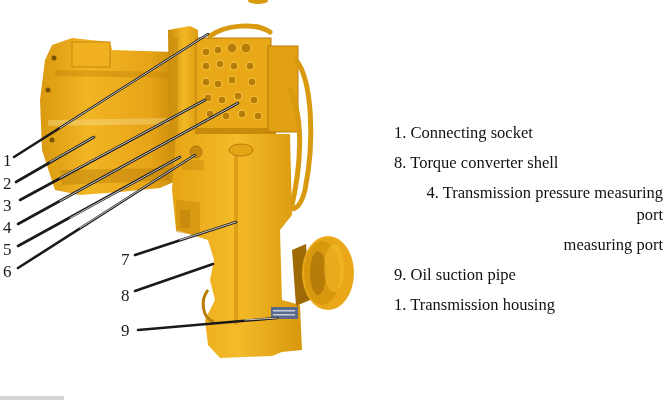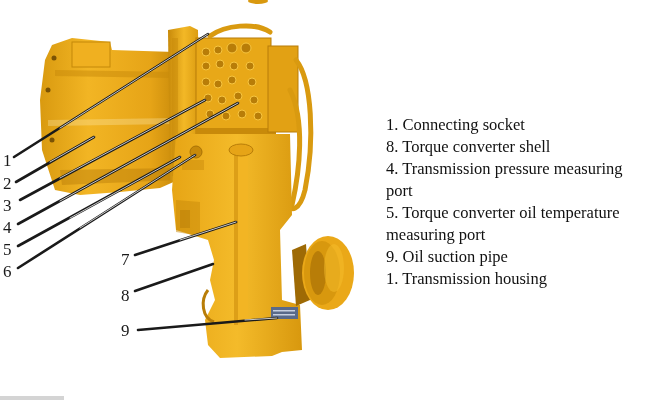--- a/index.html
+++ b/index.html
@@ -11,22 +11,22 @@
     .stage { position: absolute; left: 0; top: 0; width: 671px; height: 400px; }
     svg.art { position: absolute; left: 0; top: 0; }
     .callout-num {
       position: absolute; font-size: 17px; color: #1a1a1a; line-height: 1;
       font-family: "Liberation Serif", "DejaVu Serif", serif;
     }
     .legend {
       position: absolute; left: 386px; top: 114px; width: 285px;
       font-size: 16.5px; line-height: 22px; color: #111111;
     }
-    .legend-item { margin: 0; padding: 0; white-space: nowrap; }
-    .legend-item .cont { display: block; }
+    .legend-item { margin: 8px; padding: 0; white-space: nowrap; }
+    .legend-item .cont { display: block; text-align: right; }
     .bottom-bar {
       position: absolute; left: 0; top: 396px; width: 64px; height: 4px;
       background: #d4d4d4;
     }
   </style>
 </head>
 <body>
 
 <div class="stage">
 
@@ -173,21 +173,20 @@
       <span>1. Connecting socket</span>
     </div>
     <div class="legend-item">
       <span>8. Torque converter shell</span>
     </div>
     <div class="legend-item">
       <span class="cont">4. Transmission pressure measuring</span>
       <span class="cont">port</span>
     </div>
     <div class="legend-item">
-      <span class="cont">5. Torque converter oil temperature</span>
       <span class="cont">measuring port</span>
     </div>
     <div class="legend-item">
       <span>9. Oil suction pipe</span>
     </div>
     <div class="legend-item">
       <span>1. Transmission housing</span>
     </div>
   </div>
 

